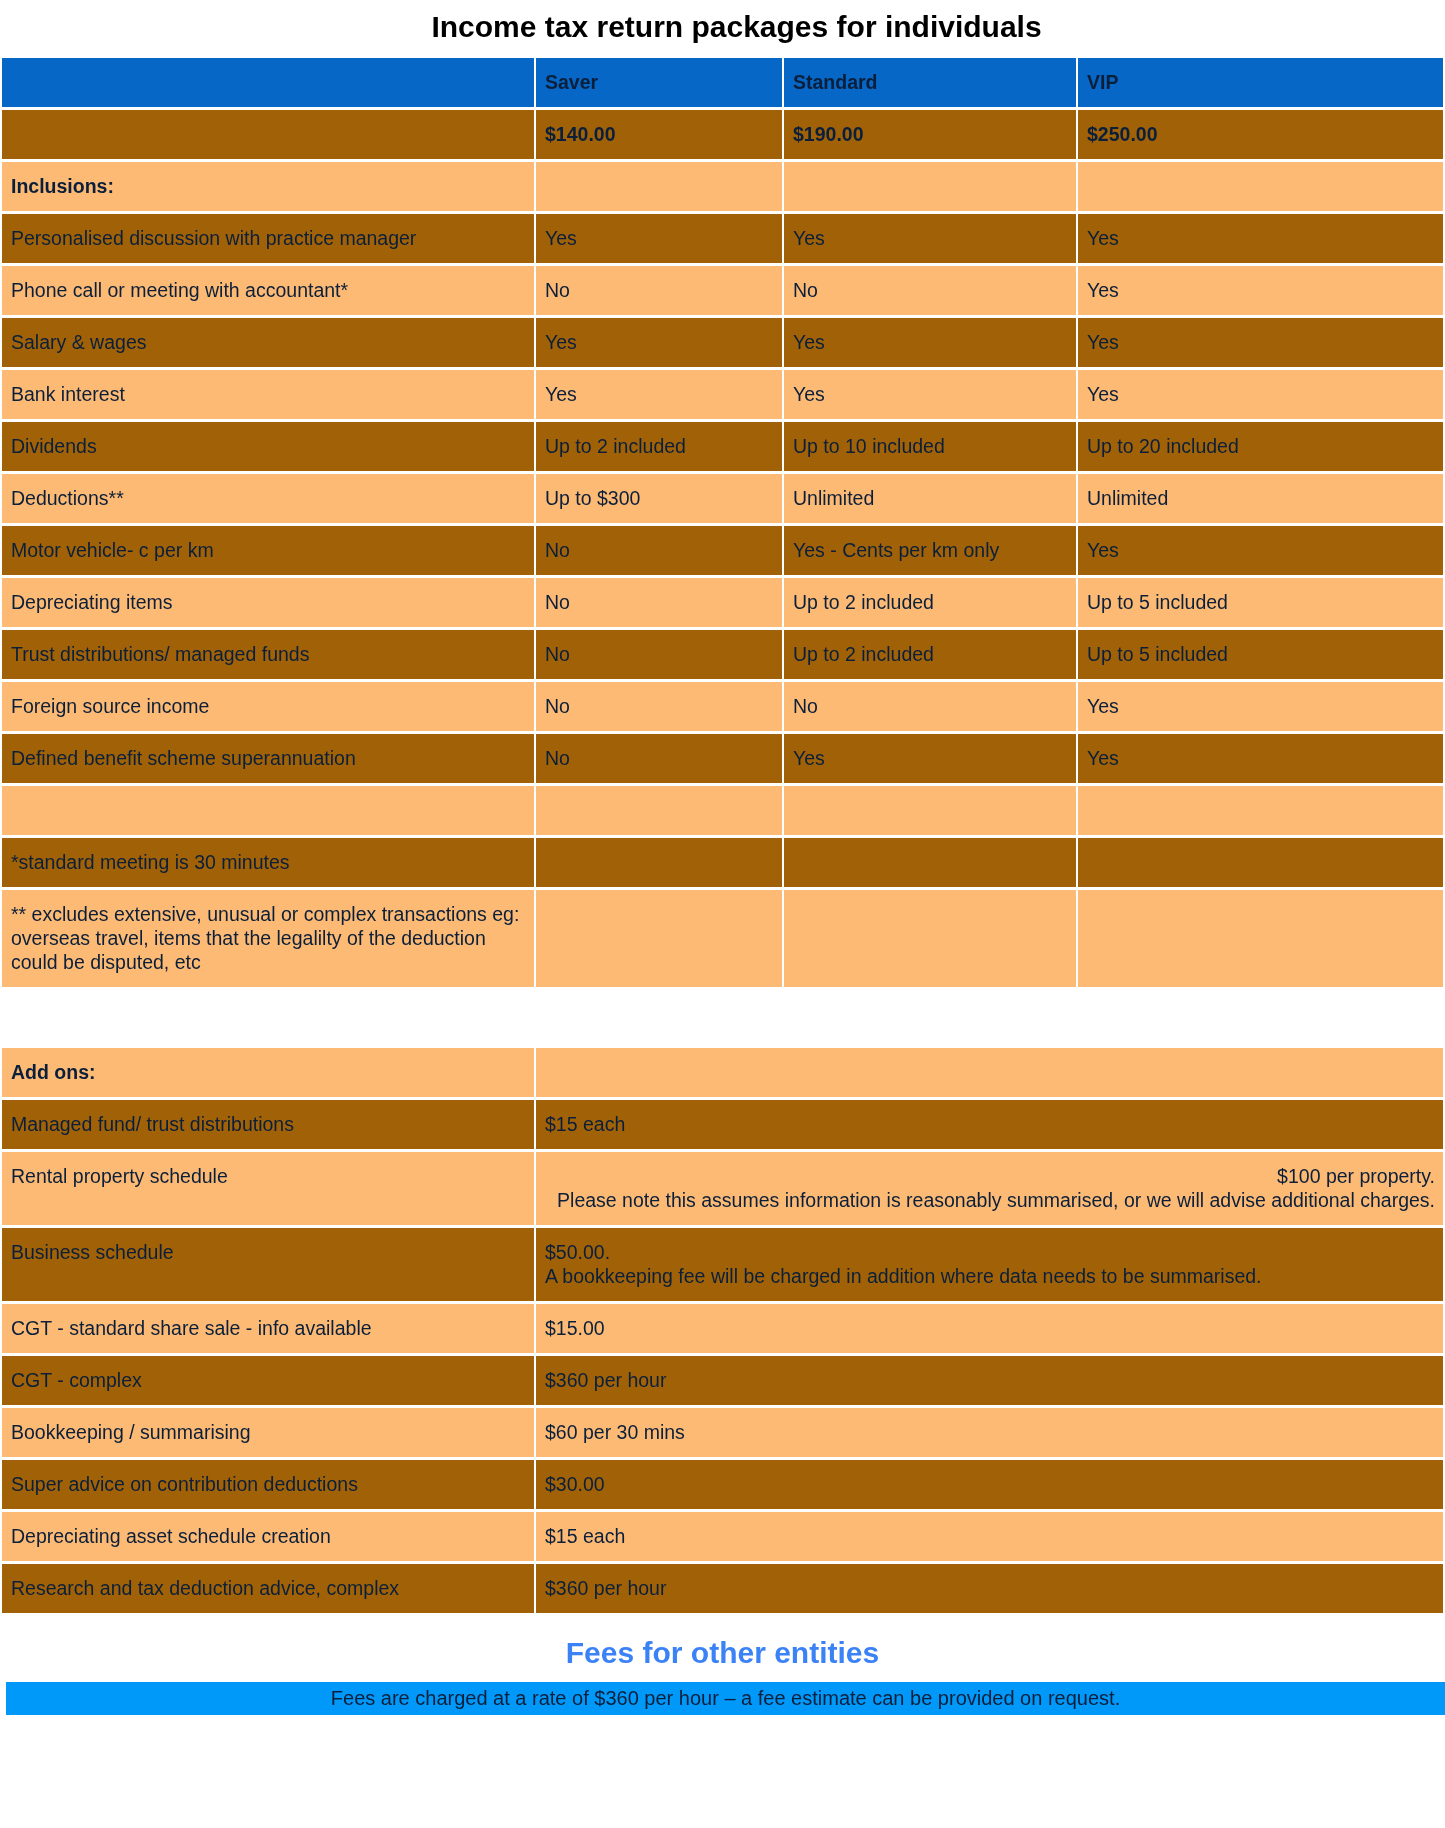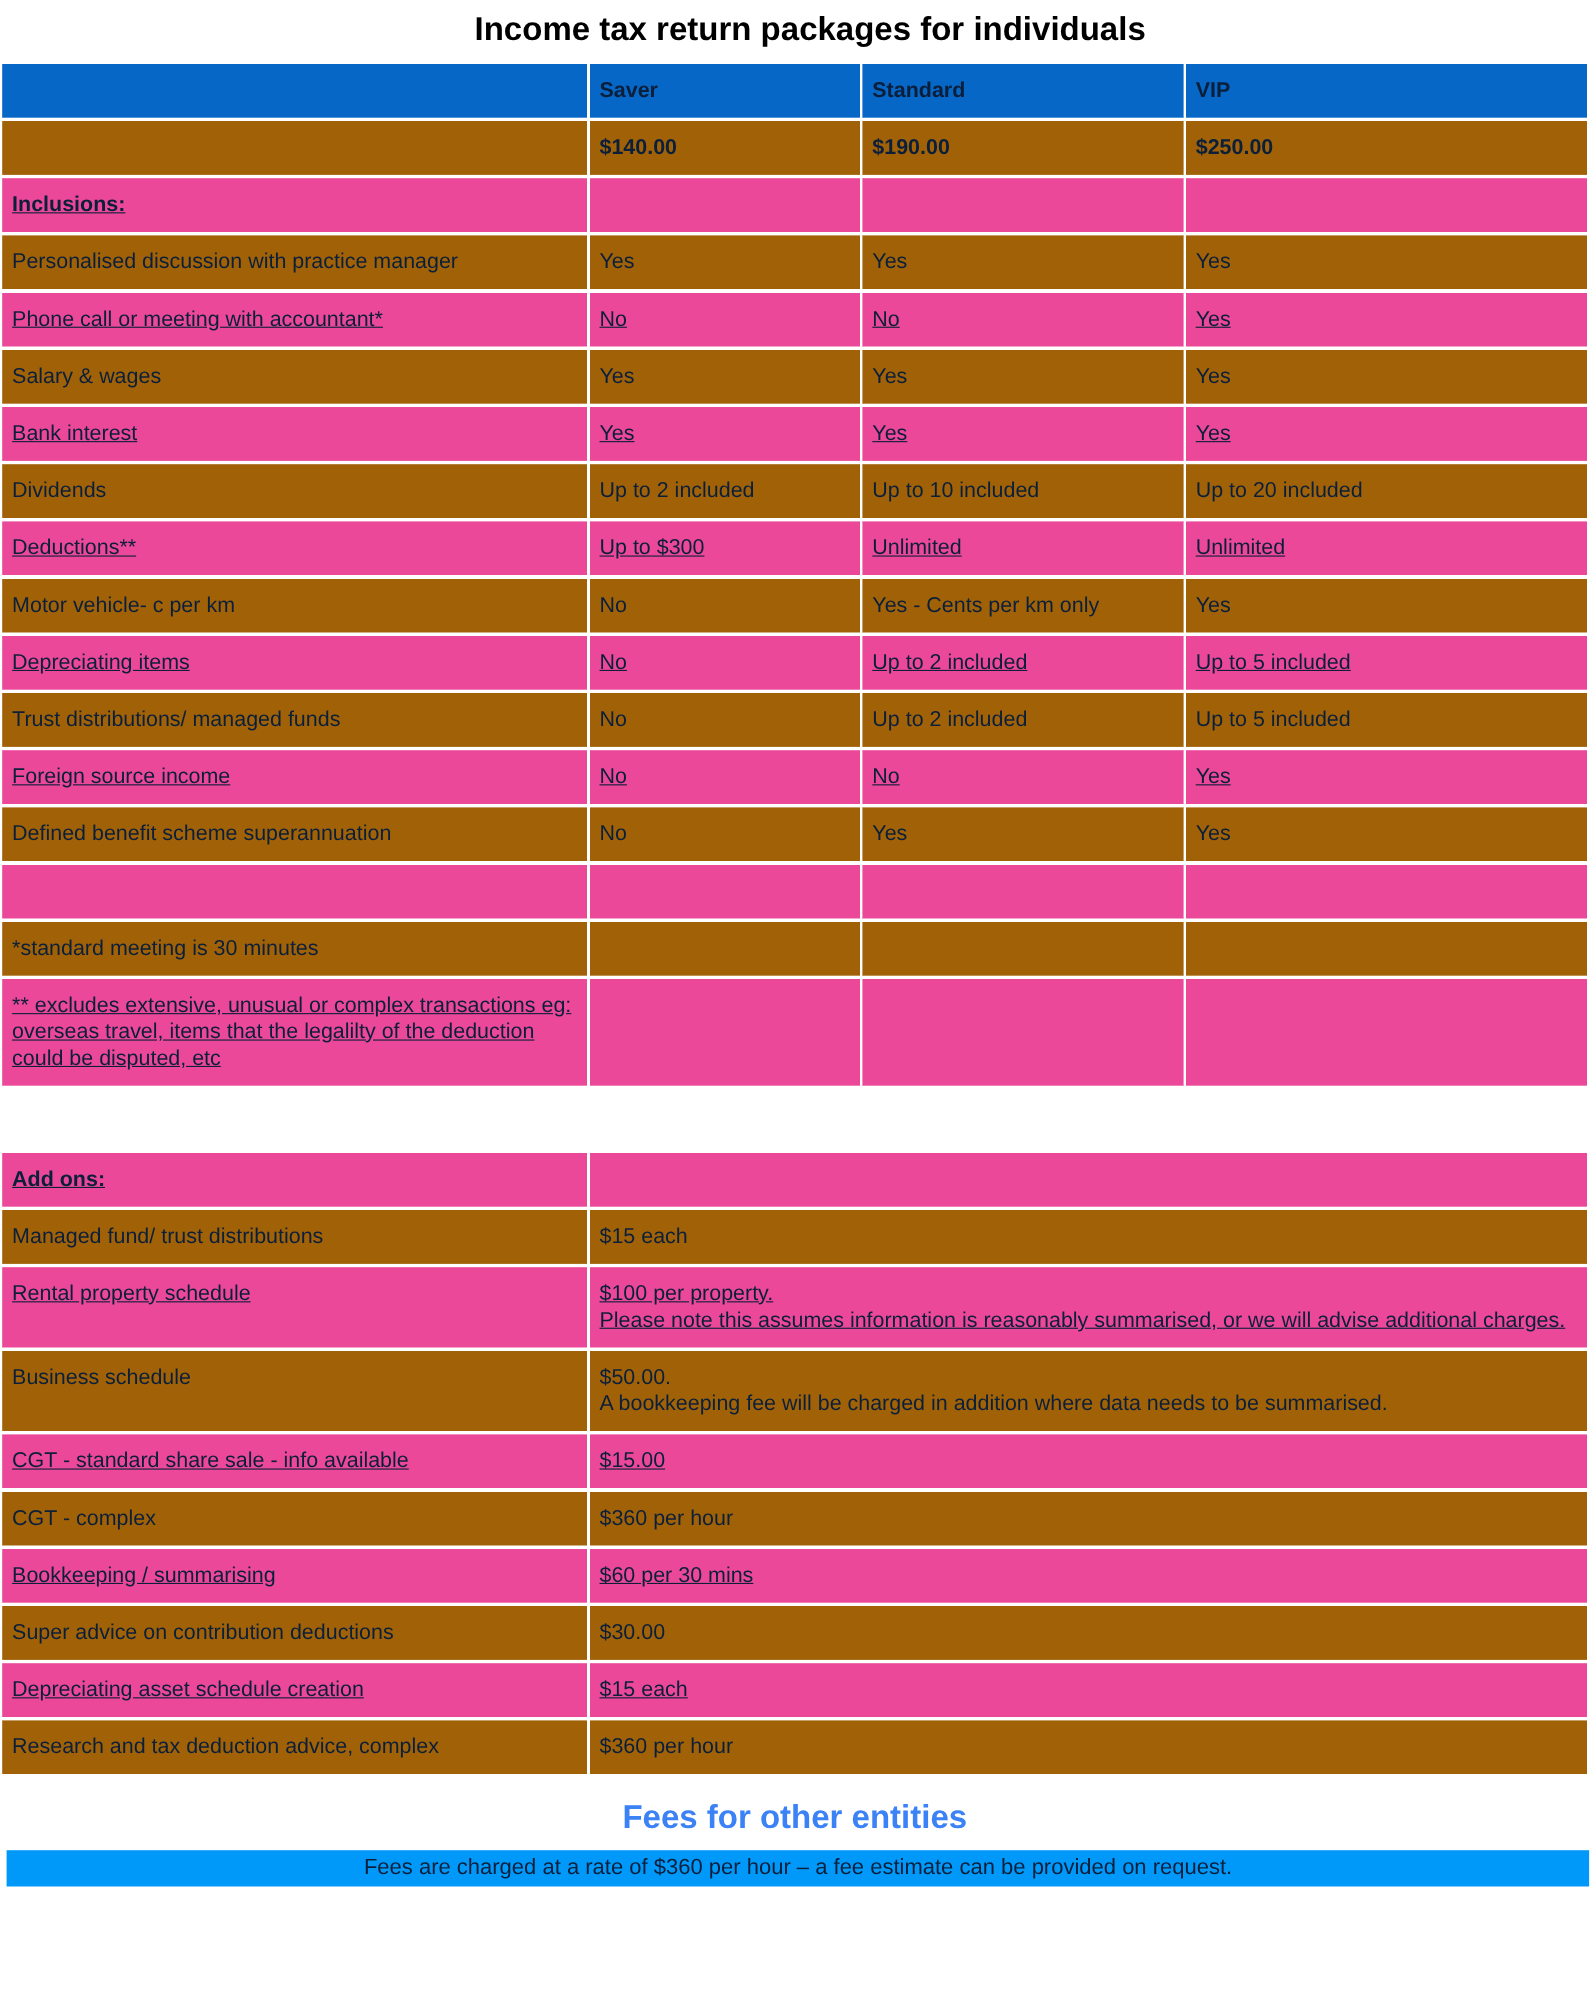--- a/index.html
+++ b/index.html
@@ -38,25 +38,25 @@
     padding: 12px 8px 13px 9px;
     border-bottom: 3px solid #ffffff;
     border-right: 2px solid #ffffff;
     height: 24px;
     overflow: hidden;
     word-wrap: break-word;
   }
   table.grid td:last-child { border-right: none; }
   .r-dark  td { background: #0667c6; }
   .r-bright td { background: #a16207; }
-  .r-light td { background: #ec4899; text-decoration: underline; }
+  .r-light td { background: #fdba74; }
   .bold { font-weight: bold; color: #06101f; }
   td.tall-note { padding-bottom: 50px; }
   td.pre { white-space: pre-line; }
-  td.tall-3 { padding-bottom: 40px; }
+  td.tall-3 { padding-bottom: 40px; text-align: right; }
   td.tall-2 { padding-bottom: 22px; }
   .addons { margin-top: 58px; }
   h2.fees-heading {
     font-size: 30px;
     font-weight: bold;
     color: #3b82f6;
     text-align: center;
     margin: 18px 0 10px 0;
     line-height: 38px;
   }

